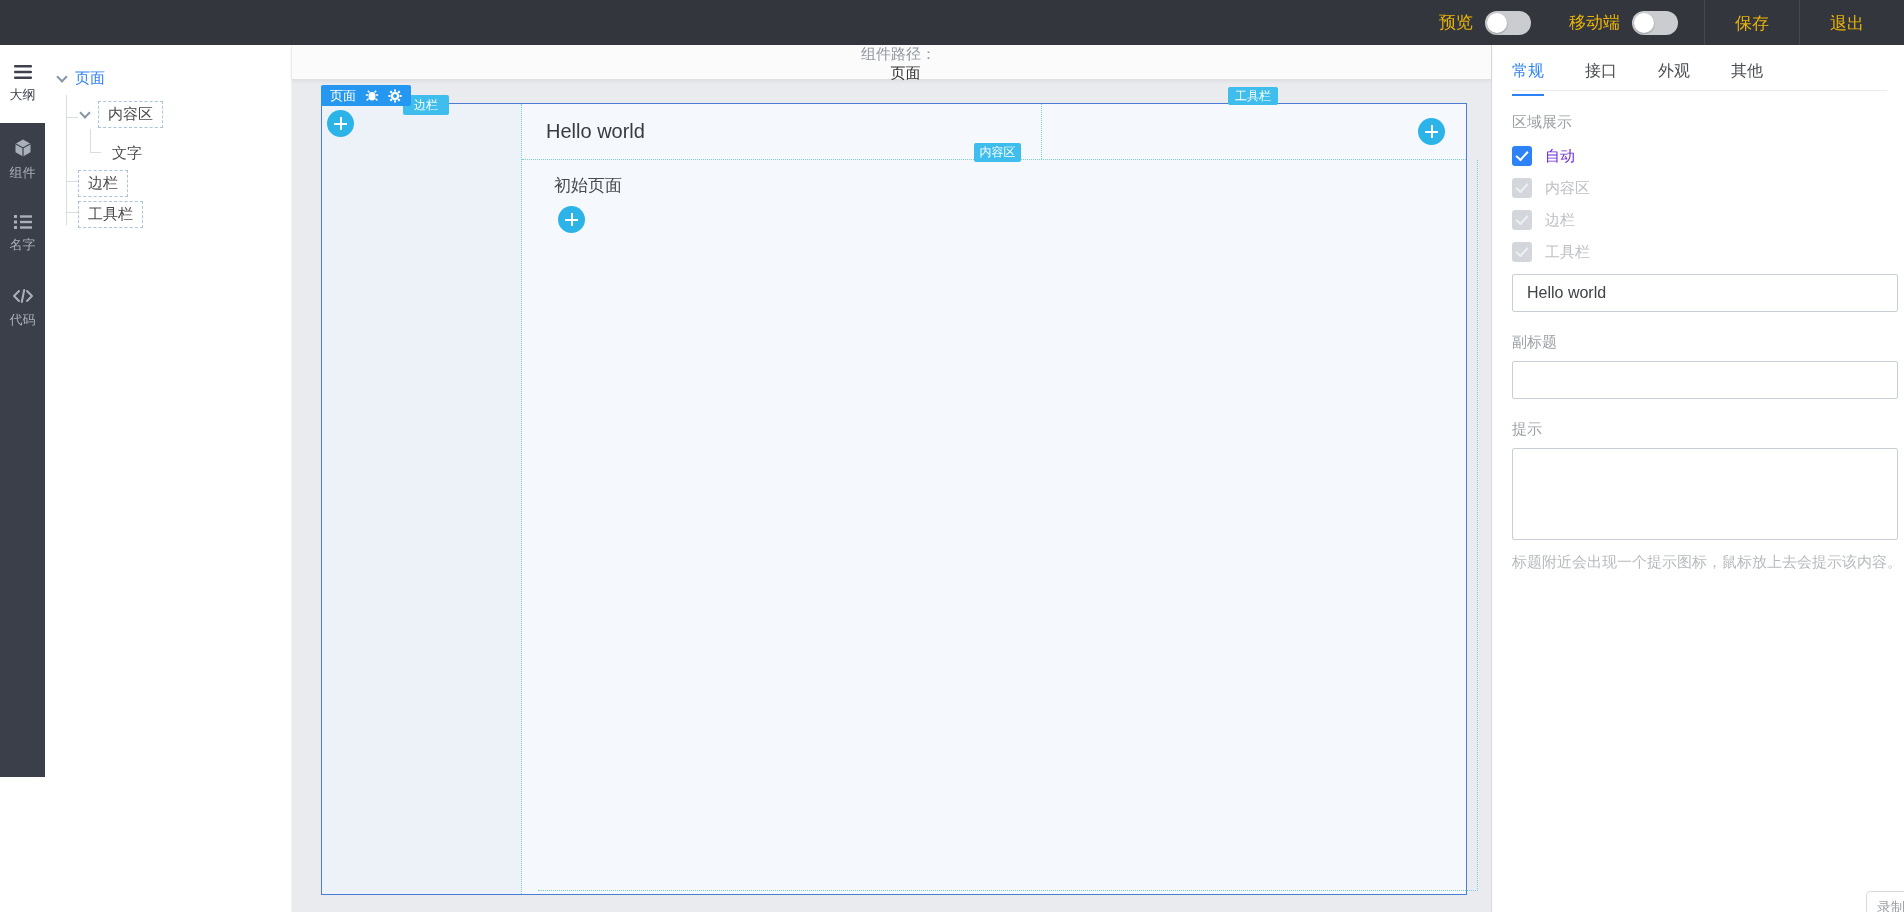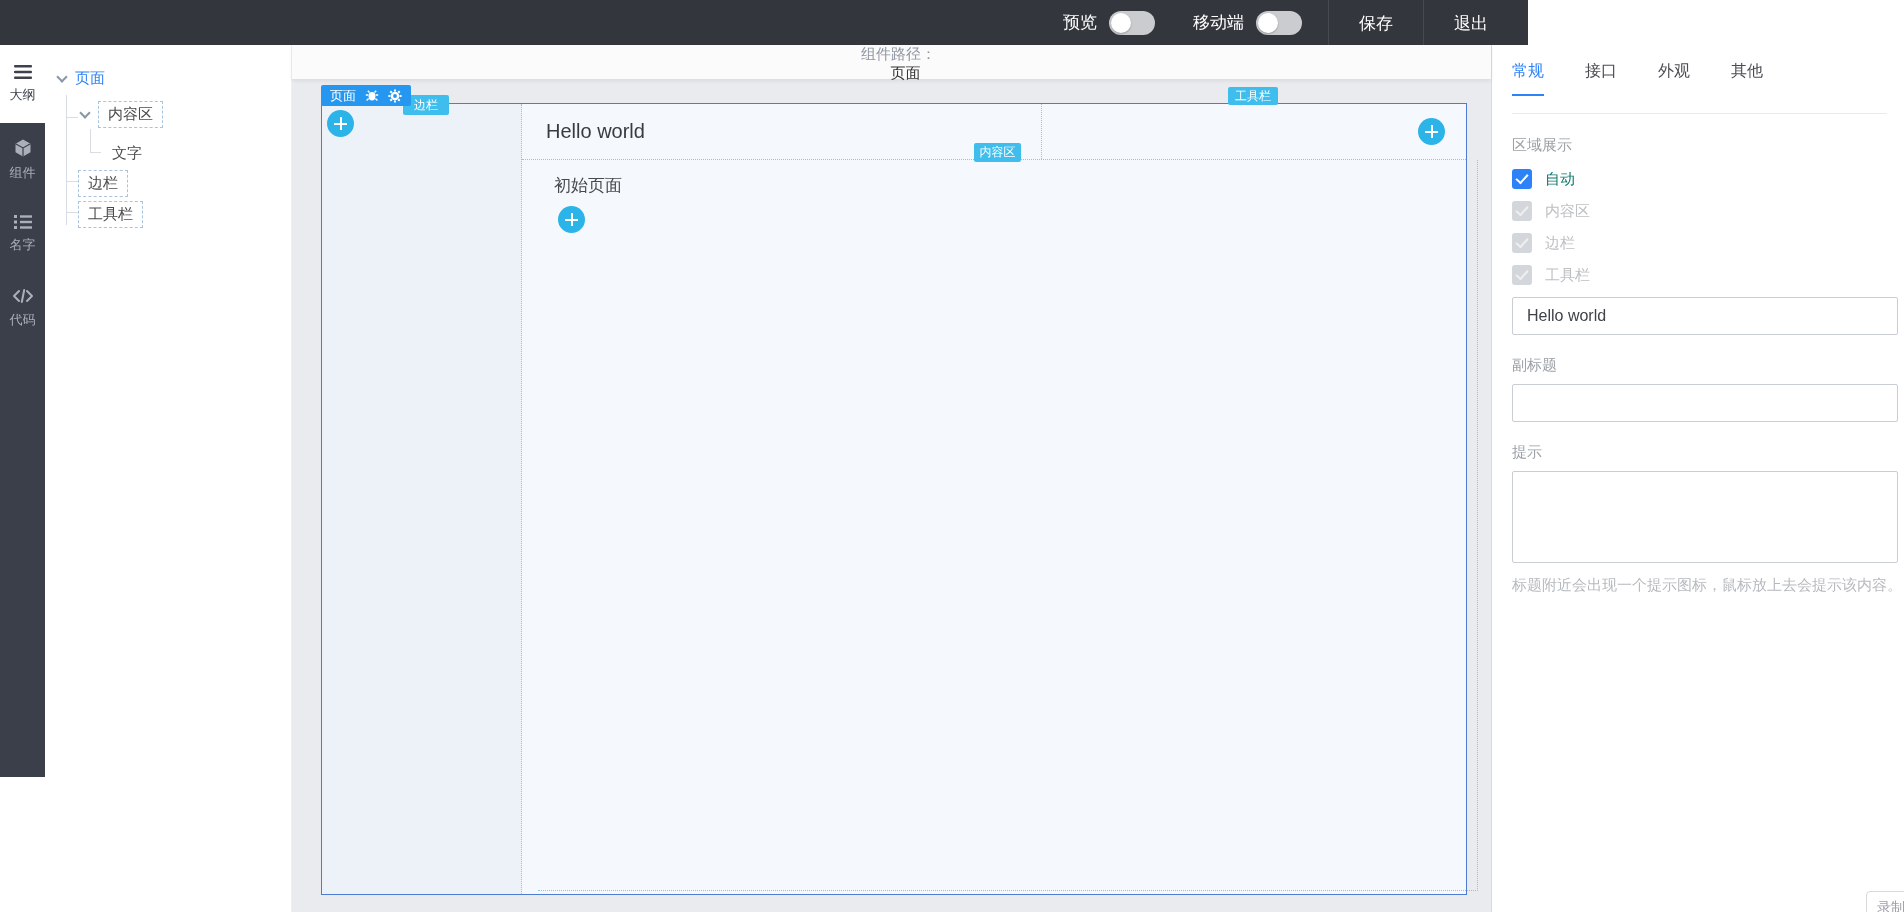--- a/index.html
+++ b/index.html
@@ -1,22 +1,22 @@
 <!DOCTYPE html>
 <html><head>
 <meta charset="utf-8">
 <style>
   * { margin:0; padding:0; box-sizing:border-box; }
   html,body { width:1904px; height:912px; }
   body { font-family:"Liberation Sans", sans-serif; background:#fff; overflow:hidden; }
   #app { position:relative; width:1904px; height:912px; overflow:hidden; background:#fff; }
 
   
-  .topbar { position:absolute; left:0; top:0; width:1528px; height:45px; background:#33373d;
-    display:flex; align-items:center; justify-content:flex-end; color:#ffffff; font-size:17px; }
+  .topbar { position:absolute; left:0; top:0; width:1904px; height:45px; background:#33373d;
+    display:flex; align-items:center; justify-content:flex-end; color:#eab308; font-size:17px; }
   .topbar-label { margin-right:12px; }
   .switch { width:46px; height:24px; border-radius:12px; background:#caccd0; position:relative; cursor:pointer; }
   .switch .knob { position:absolute; left:2px; top:2px; width:20px; height:20px; border-radius:50%;
     background:#fff; box-shadow:0 1px 2px rgba(0,0,0,.25); }
   .sw-gap1 { margin-right:38px; } .sw-gap2 { margin-right:26px; }
   .topbar-divider { width:1px; height:45px; background:#46494f; }
   .topbar-btn { padding:1px 30px; height:45px; line-height:45px; cursor:pointer;text-align:center; }
   .topbar .edge-pad { width:10px; }
 
   
@@ -66,34 +66,34 @@
   .tag-page { left:29px; top:40px; height:21px; background:#2697f0; font-size:13px; padding:0 9px; gap:9px; z-index:3; }
   .tag-cyan { background:#3fbeed; font-size:12px; justify-content:center; }
   .tag-sidebar { left:111px; top:50px; width:46px; height:20px; z-index:2; }
   .tag-toolbar { left:936px; top:42px; width:50px; height:18px; z-index:2; }
   .tag-content { left:682px; top:98px; width:47px; height:19px; z-index:2; }
   .tag svg { display:block; }
 
   
   .inspector { position:absolute; left:1491px; top:45px; width:413px; height:867px; background:#fff;
     border-left:1px solid #d8dadd; padding:16px 17px 0 20px; font-size:15px; }
-  .tabs { display:flex; gap:41px; border-bottom:1px solid #ebebeb; padding-bottom:31px; position:relative; }
+  .tabs { display:flex; gap:41px; border-bottom:1px solid #ebebeb; padding-bottom:8px; position:relative; }
   .tab { font-size:16px; color:#4a4d52; cursor:pointer; position:relative; }
   .tab.active { color:#2e82f7; }
   .tab.active::after { content:""; position:absolute; left:0; right:0; bottom:-14px; height:2px; background:#2e82f7; }
   .section-label { margin-top:22px; color:#9ba0a6; }
   .cb-group { margin-top:14px; }
   .cb-row { display:flex; align-items:center; gap:13px; margin-bottom:12px; cursor:pointer; }
   .cb { width:20px; height:20px; border-radius:3px; position:relative; }
   .cb.checked { background:#2e82f7; }
   .cb.checked.disabled { background:#d3d6da; }
   .cb.checked::after { content:""; position:absolute; left:4px; top:5px; width:10px; height:5px;
     border-left:2px solid #fff; border-bottom:2px solid #fff; transform:rotate(-48deg); }
   .cb.checked.disabled::after { border-color:#eef0f2; }
-  .cb-label { color:#0f766e; }
+  .cb-label { color:#6d28d9; }
   .cb-row.disabled .cb-label { color:#bcbfc3; }
   .field-label { margin-top:27px; color:#9ba0a6; }
   .field-label.tight { margin-top:21px; }
   .text-input { margin-top:9px; width:386px; height:38px; border:1px solid #c9ced4; border-radius:2px;
     background:#fff; font-size:16px; color:#3f4247; padding:0 14px; outline:none;
     font-family:"Liberation Sans", sans-serif; display:block; }
   .textarea { margin-top:9px; width:386px; height:92px; border:1px solid #c9ced4; border-radius:2px;
     background:#fff; font-size:16px; color:#3f4247; padding:8px 14px; resize:none; outline:none;
     font-family:"Liberation Sans", sans-serif; display:block; }
   .help-text { margin-top:10px; width:390px; color:#b6babe; font-size:15px; line-height:1.62; }

